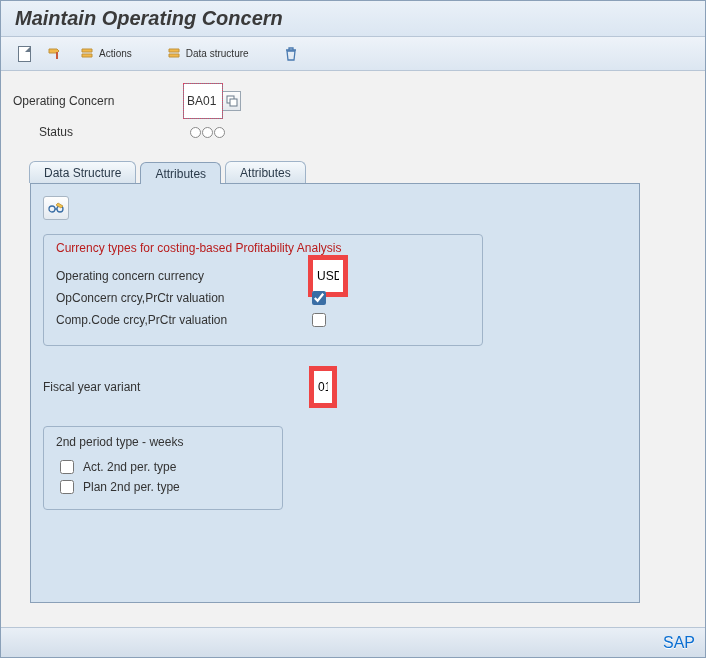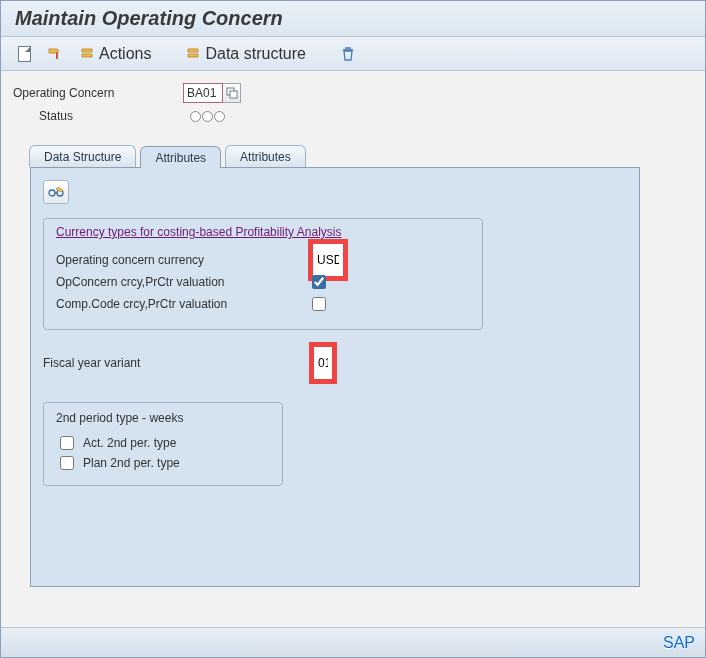--- a/index.html
+++ b/index.html
@@ -38,21 +38,21 @@
   }
   .tbtn {
     display: flex; align-items: center;
     height: 24px;
     padding: 0 4px;
     border: 1px solid transparent;
     border-radius: 3px;
     cursor: pointer;
     gap: 4px;
   }
-  .tbtn .lbl { font-size: 16px; color: #333; }
+  .tbtn .lbl { font-size: 10px; color: #333; }
   .icon { width:16px; height:16px; display:inline-block; position:relative; }
   .icon-doc {
     width:13px; height:16px; border:1px solid #6a7a8a; background:#fff;
   }
   .icon-doc:after{content:"";position:absolute;top:0;right:0;width:5px;height:5px;background:linear-gradient(135deg,#fff 48%,#6a7a8a 52%);}
   .icon-wrench {
     width:16px;height:16px;
   }
   .icon-wrench svg{display:block;}
   .icon-yellow { }
@@ -66,21 +66,21 @@
   .header-fields {
     display:grid;
     grid-template-columns: 170px auto;
     row-gap:6px;
     align-items:center;
     margin-bottom: 22px;
   }
   .field-label { font-size:12px; color:#333; }
   .oc-wrap { display:flex; align-items:center; }
   .oc-input {
-    width:40px; height:20px; border:1px solid #7a8a9a; background:#fff;
+    width:40px; height:36px; border:1px solid #7a8a9a; background:#fff;
     font-size:12px; padding:0 3px; outline:1px dotted #d46; outline-offset:-1px;
     color:#333;
   }
   .f4btn {
     width:18px;height:20px;border:1px solid #9aa6b2;border-left:none;
     background:linear-gradient(#fdfdfd,#e5e9ee);display:flex;align-items:center;justify-content:center;cursor:pointer;
   }
   .status-dots { display:flex; gap:1px; padding-left:7px; }
   .dot { width:11px;height:11px;border:1px solid #8a8a8a;border-radius:50%;background:#fff; }
 
@@ -121,33 +121,32 @@
   }
   .groupbox {
     border:1px solid #9fb3c8;
     border-radius:4px;
     padding:10px 12px 14px 12px;
     margin-top:14px;
     background:#d5e3f0;
     position:relative;
   }
   .groupbox > .legend {
-    font-size:12px;color:#701a75;
+    font-size:12px;color:#b91c1c;
     margin:-4px 0 10px 0;
-    text-decoration:underline;
   }
   .row { display:flex; align-items:center; height:22px;gap:20px; }
   .row .lbl { width:232px; }
   .txtinput {
     height:20px;border:5px solid #ef4444;background:#fff;font-size:12px;padding:16px 4px;
   }
   .w40{width:40px;} .w30{width:28px;}
   .chk { width:14px;height:14px; accent-color:#3a6ea5; }
 
-  .fy-row { display:flex;align-items:center; margin-top:12px; }
+  .fy-row { display:flex;align-items:center; margin-top:20px; }
   .fy-row .lbl { width:266px; }
 
   .periodbox {
     margin-top:18px;
     width:240px;
     border:1px solid #9fb3c8;border-radius:4px;
     background:#d5e3f0;
     padding:8px 12px 12px 12px;
   }
   .periodbox .legend{font-size:12px;margin-bottom:8px;}

